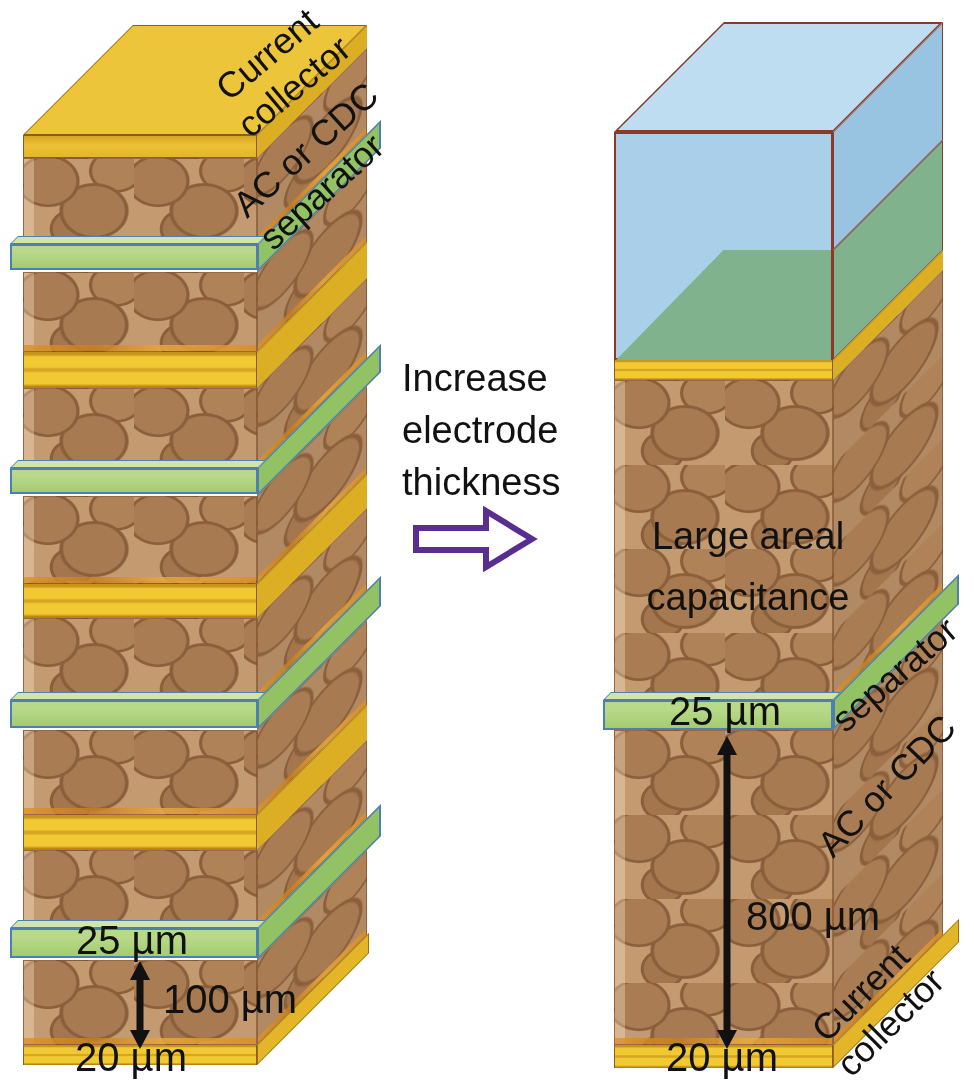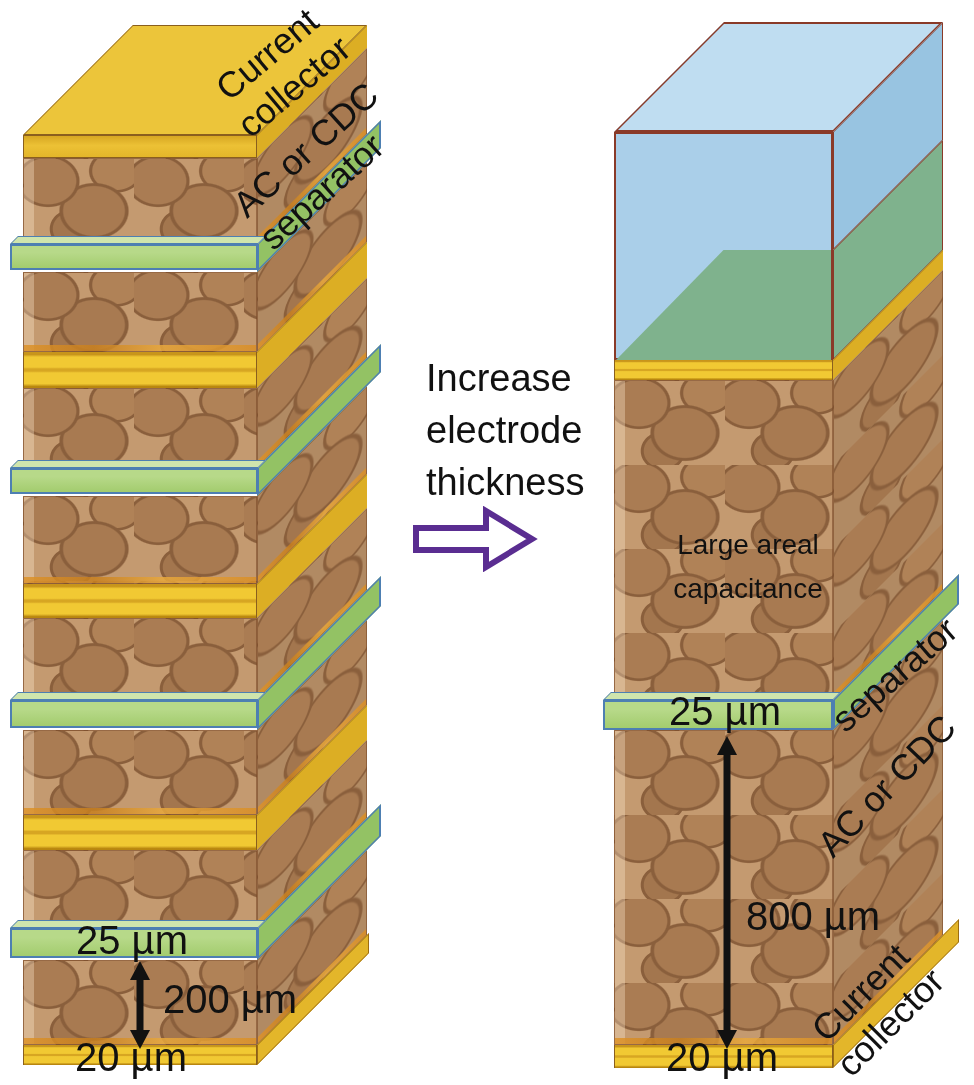--- a/index.html
+++ b/index.html
@@ -68,21 +68,21 @@
   .blue-front{background:var(--passive-blue);border:2px solid var(--box-outline);box-sizing:border-box;}
   .blue-top{background:var(--passive-blue-top);border:2px solid var(--box-outline);box-sizing:border-box;}
   .blue-side{background:var(--passive-blue-side);border:1px solid var(--box-outline);box-sizing:border-box;}
   .green-overlay{background:var(--passive-green-overlay);}
   
   .lbl{position:absolute;transform:translate(-50%,-50%);white-space:pre;line-height:1.18;}
   .dim{font-size:40px;color:var(--text-black);text-align:center;}
   .cap-txt{font-size:38px;line-height:52px;white-space:pre;color:var(--text-black);}
   .rot{font-size:36px;text-align:center;}
   .boxtxt{position:absolute;font-size:38px;line-height:53px;white-space:pre;color:var(--text-black);}
-  .bigtxt{font-size:28px;line-height:44px;text-align:center;}
+  .bigtxt{font-size:38px;line-height:61px;text-align:center;}
   
   .dim-arrow line{stroke:var(--text-black);stroke-width:7;}
   .dim-arrow polygon{fill:var(--text-black);}
   .purple-arrow polygon{fill:none;stroke:var(--arrow-purple);stroke-width:6;stroke-linejoin:miter;}
 </style>
 </head>
 <body>
 
 <div class="fig">
 
@@ -143,26 +143,26 @@
 collector</div>
     <div class="lbl rot" style="left:306px;top:150px;transform:translate(-50%,-50%) rotate(-42deg);">AC or CDC</div>
     <div class="lbl rot" style="left:322px;top:192px;transform:translate(-50%,-50%) rotate(-42deg);">separator</div>
 
     <div class="lbl dim" style="left:132px;top:941px;">25 µm</div>
     <svg class="abs dim-arrow" style="left:127px;top:960px;" width="26" height="90" viewBox="0 0 26 90">
       <line x1="13" y1="12" x2="13" y2="78"></line>
       <polygon points="13,1 3,20 23,20"></polygon>
       <polygon points="13,89 3,70 23,70"></polygon>
     </svg>
-    <div class="lbl dim" style="left:230px;top:1000px;">200 µm</div>
+    <div class="lbl dim" style="left:230px;top:1000px;">100 µm</div>
     <div class="lbl dim" style="left:131px;top:1058px;">20 µm</div>
   </div>
 
   <div class="abs" style="left:398px;top:348px;width:230px;height:380px;">
-    <div class="cap-txt" style="position:absolute;left:4px;top:4px;margin-left:24px;">Increase
+    <div class="cap-txt" style="position:absolute;left:4px;top:4px;">Increase
 electrode
 thickness</div>
     <svg class="purple-arrow" style="position:absolute;left:14px;top:158px;" width="126" height="66" viewBox="0 0 126 66">
       <polygon points="4,22 74,22 74,5 120,33 74,61 74,44 4,44"></polygon>
     </svg>
   </div>
 
   <div class="abs" style="left:595px;top:0;width:379px;height:1085px;">
 
     <div class="side-col" style="left:238px;">

